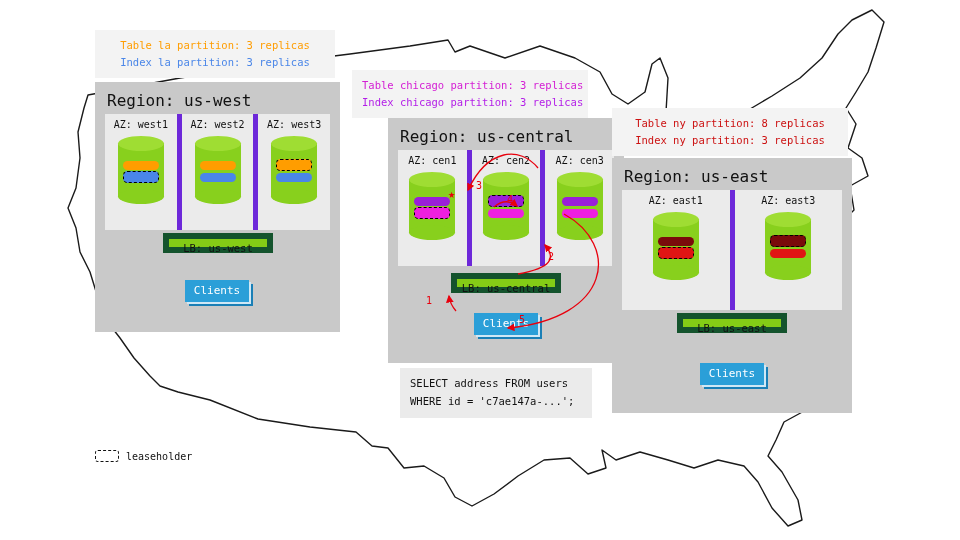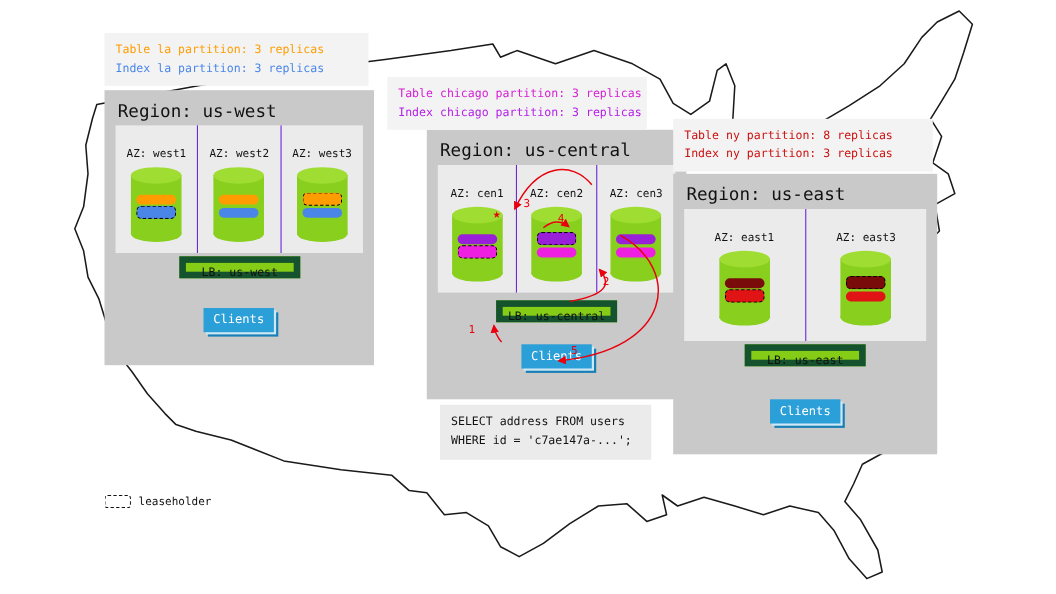--- a/index.html
+++ b/index.html
@@ -11,36 +11,36 @@
 
   
   .note{position:absolute;z-index:2;background:#f3f3f3;padding:7px 10px;
         font-size:10.5px;line-height:1.6;white-space:nowrap;box-sizing:border-box;}
   .note-west{left:95px;top:30px;width:240px;}
   .note-central{left:352px;top:70px;width:236px;}
   .note-east{left:612px;top:108px;width:236px;}
   .note-west .l1{color:#ff9d00}.note-west .l2{color:#4a86e8}
   .note-central .l1{color:#d41ed4}.note-central .l2{color:#b31ee8}
   .note-east .l1{color:#cc1111}.note-east .l2{color:#cc1111}
-  .l1,.l2{display:block;}
+  .l1,.l2{display:block;text-align:center;}
 
   
   .region{position:absolute;z-index:1;background:#c9c9c9;box-sizing:border-box;}
   .region-west{left:95px;top:82px;width:245px;height:250px;}
   .region-central{left:352px;top:118px;width:236px;height:245px;margin-left:36px;}
   .region-east{left:612px;top:158px;width:240px;height:255px;}
   .region-title{font-size:16px;padding:9px 0 0 12px;}
 
   .az-panel{position:absolute;left:10px;right:10px;top:32px;background:#ebebeb;display:flex;}
   .region-west .az-panel{height:116px;}
   .region-central .az-panel{height:116px;}
   .region-east .az-panel{height:120px;}
   .az{flex:1;text-align:center;position:relative;}
-  .az + .az{border-left:1px solid #6d28d9;}
-  .az-h{font-size:10px;padding-top:21px;}
+  .az + .az{border-left:5px solid #6d28d9;}
+  .az-h{font-size:10px;padding-top:5px;}
 
   
   .cyl{position:relative;width:46px;height:68px;margin:6px auto 0;}
   .cyl-top{position:absolute;left:0;right:0;top:0;height:15px;border-radius:50%;background:#9fdd33;z-index:2;}
   .cyl-body{position:absolute;left:0;right:0;top:7px;bottom:7px;background:#88d01d;z-index:1;}
   .cyl-bottom{position:absolute;left:0;right:0;bottom:0;height:15px;border-radius:50%;background:#88d01d;z-index:1;}
   .stripe{position:absolute;left:5px;right:5px;height:9px;border-radius:4.5px;z-index:3;}
   .s1{top:25px}.s2{top:37px}
   .stripe.lh{border:1.6px dashed #000;box-sizing:border-box;height:12px;}
   .s1.lh{top:23px}.s2.lh{top:35px}

